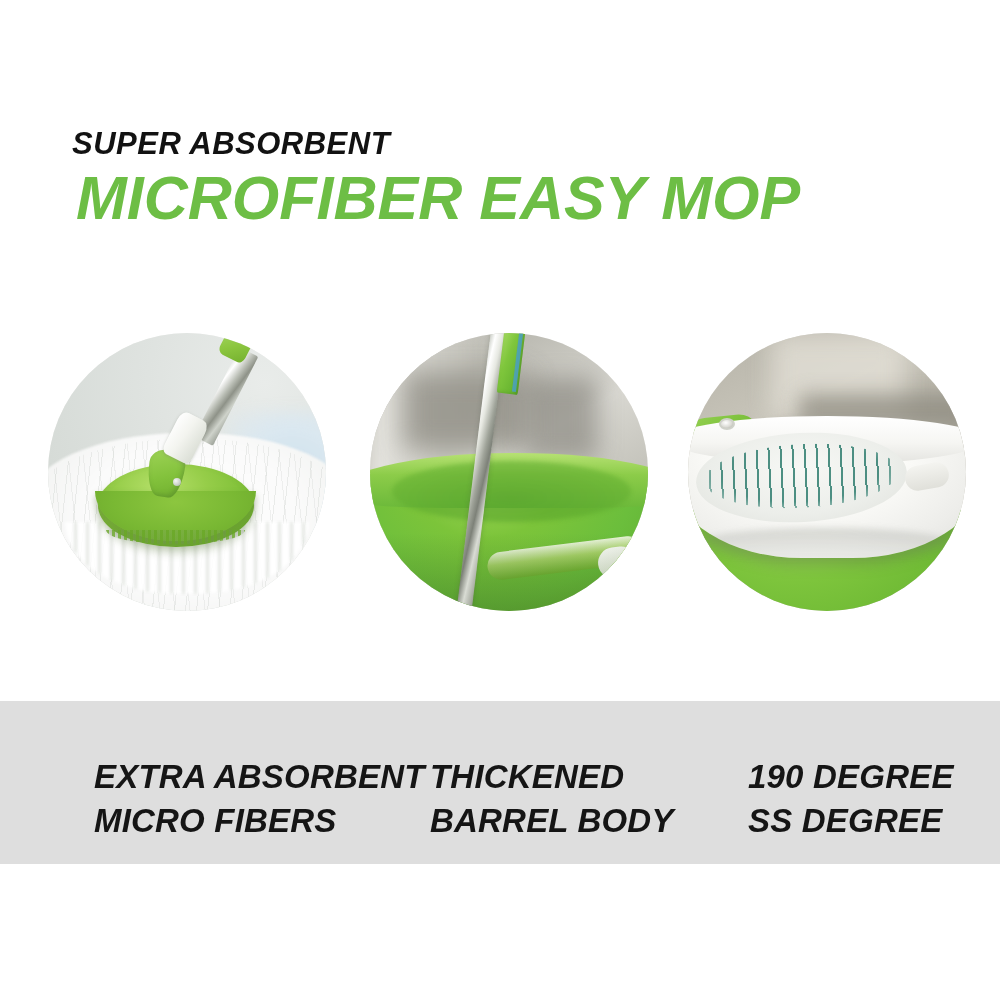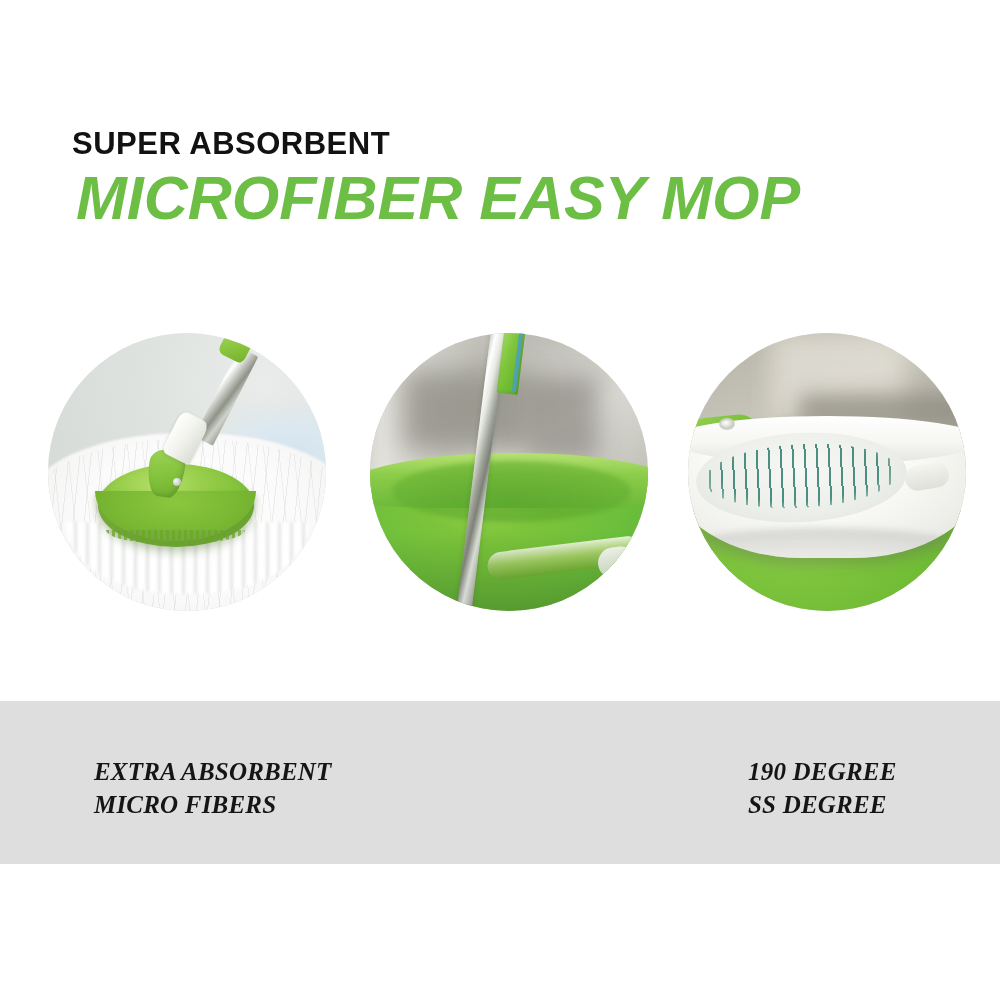--- a/index.html
+++ b/index.html
@@ -25,20 +25,21 @@
   .headline-block {
     position: absolute;
     left: 72px;
     top: 128px;
     width: 860px;
   }
 
   .eyebrow {
     font-family: "Liberation Sans", sans-serif;
     font-weight: bold;
+    font-style: italic;
     font-size: 31px;
     letter-spacing: 0.5px;
     color: #121212;
     line-height: 1.0;
     white-space: nowrap;
   }
 
   .headline {
     margin-top: 8px;
     margin-left: 4px;
@@ -409,24 +410,24 @@
 
   .caption-col {
     position: absolute;
     top: 54px;
   }
   .caption-col.col1 { left: 94px; }
   .caption-col.col2 { left: 430px; }
   .caption-col.col3 { left: 748px; }
 
   .caption-line {
-    font-family: Liberation Serif, serif;
+    font-family: Liberation Sans, sans-serif;
     font-weight: bold;
     font-style: italic;
-    font-size: 25px;
+    font-size: 33px;
     letter-spacing: 0.2px;
     color: #151515;
     line-height: 1.33;
     white-space: nowrap;
   }
 </style>
 </head>
 <body>
 
 <div class="page">
@@ -494,20 +495,24 @@
 
   </div>
 
   <div class="caption-band">
 
     <div class="caption-col col1">
       <div class="caption-line">EXTRA ABSORBENT</div>
       <div class="caption-line">MICRO FIBERS</div>
     </div>
 
+    <div class="caption-col col2">
+      <div class="caption-line">THICKENED</div>
+      <div class="caption-line">BARREL BODY</div>
+    </div>
 
     <div class="caption-col col3">
       <div class="caption-line">190 DEGREE</div>
       <div class="caption-line">SS DEGREE</div>
     </div>
 
   </div>
 
 </div>
 

